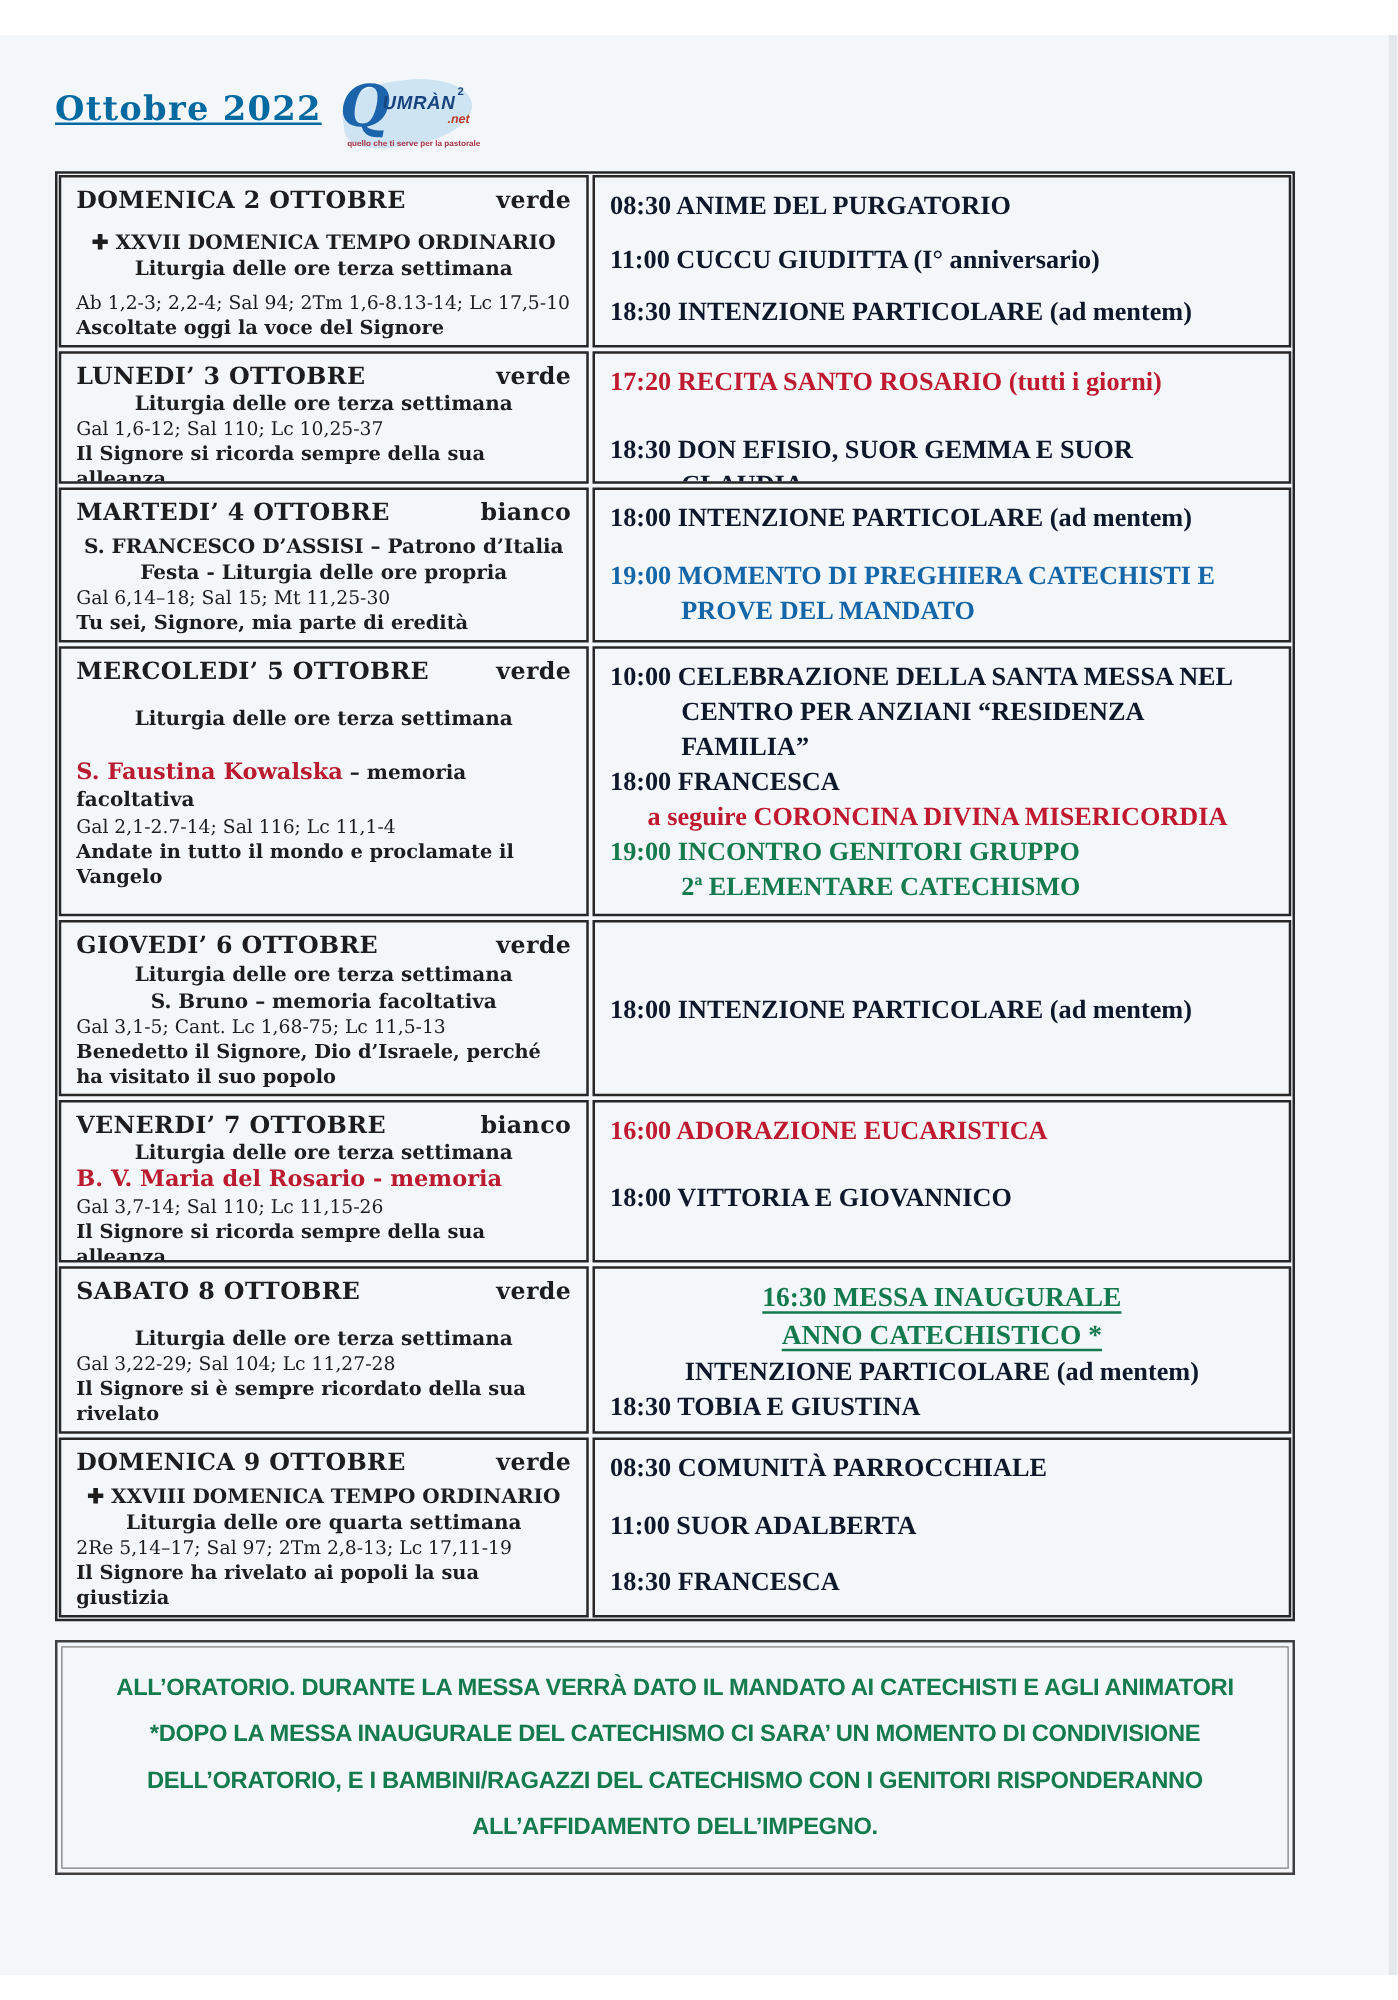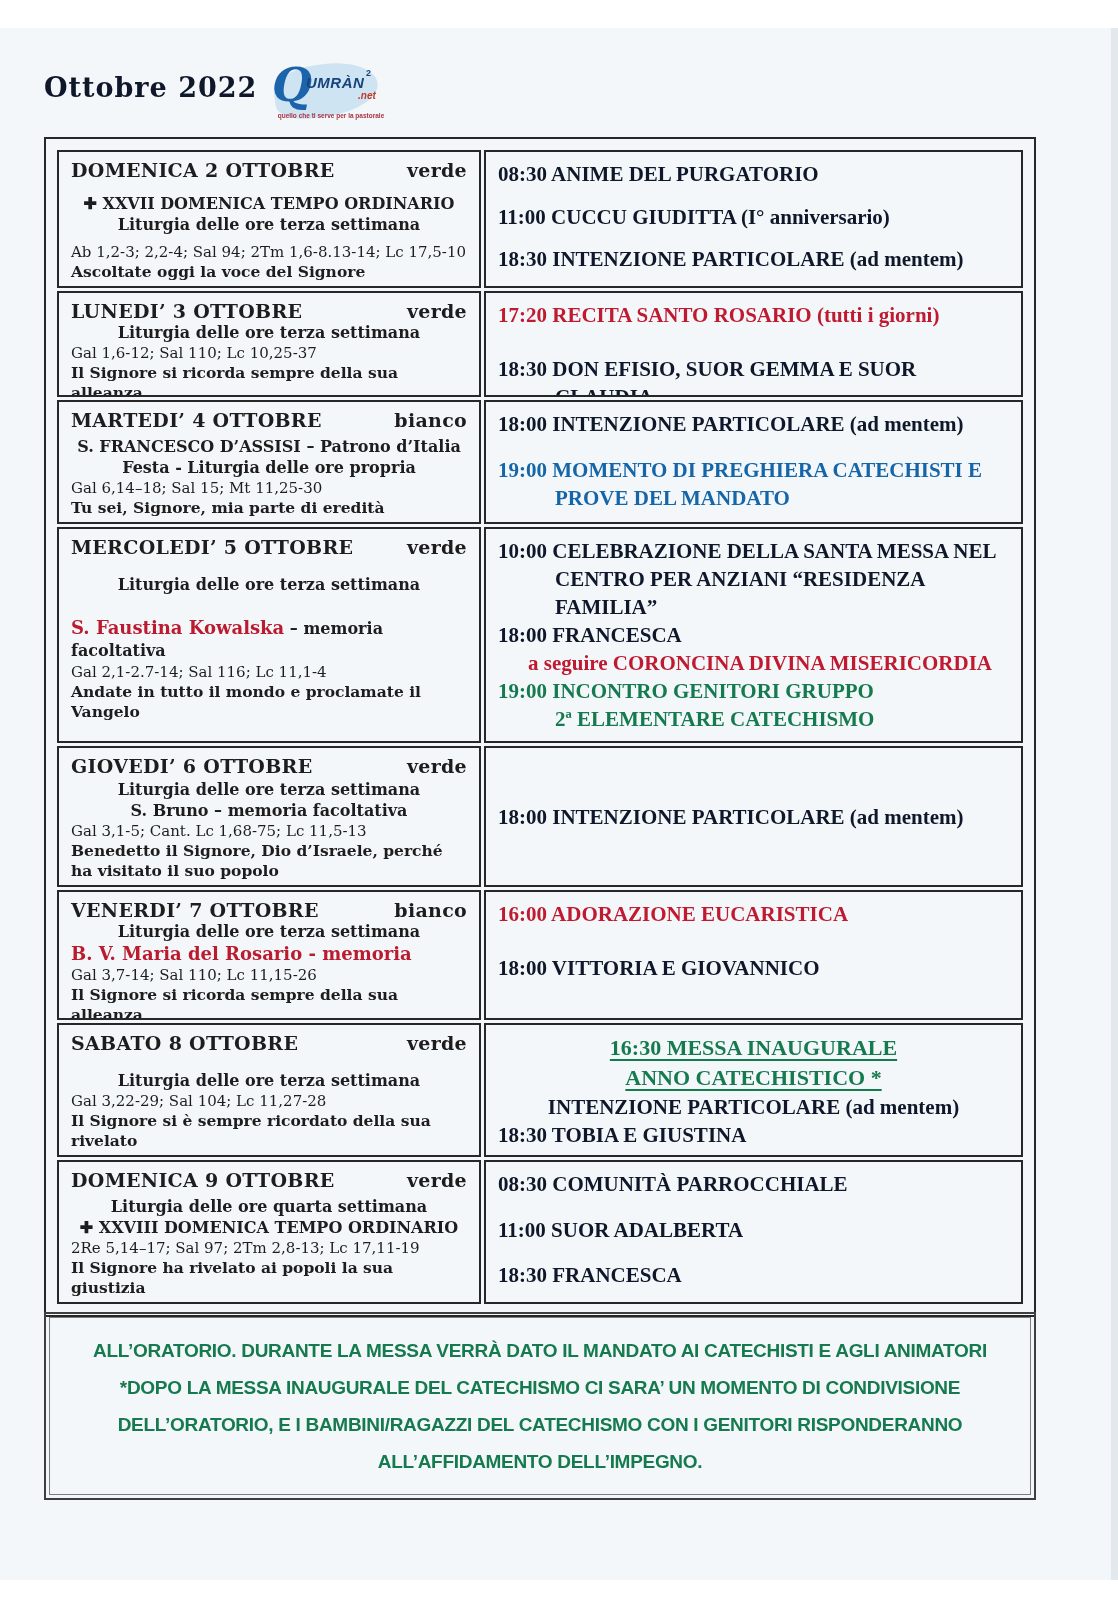--- a/index.html
+++ b/index.html
@@ -3,33 +3,33 @@
 <meta charset="utf-8">
 <style>
   * { margin:0; padding:0; box-sizing:border-box; }
   html,body { background:#ffffff; }
   .page { position:relative; width:1118px; height:1600px; background:#ffffff; overflow:hidden;
           font-family:"DejaVu Serif", serif; color:#1d1d1d; }
   .scan { position:absolute; top:28px; left:0; width:1118px; height:1552px; background:#f4f7fa; }
   .scan-edge { position:absolute; top:28px; right:0; width:7px; height:1552px; background:#e3e8ec; }
 
   
-  .month { position:absolute; top:72px; left:44px; font-size:27px; font-weight:bold; color:#0f172a; letter-spacing:1px; }
+  .month { position:absolute; top:72px; left:44px; font-size:27px; font-weight:bold; color:#0369a1; letter-spacing:1px;text-decoration:underline; }
   .title { position:absolute; top:80px; left:400px; font-size:22px; font-weight:bold; color:#1c5c9c; letter-spacing:0.4px; }
 
   .logo { position:absolute; top:56px; left:270px; width:122px; height:74px; }
   .logo-swoosh { position:absolute; top:8px; left:4px; width:104px; height:52px; background:#cfe4f2; border-radius:50% 60% 60% 40%; transform:rotate(-8deg); }
   .logo-q { position:absolute; top:2px; left:2px; font-size:46px; font-weight:bold; font-style:italic; color:#1b63ab; font-family:"DejaVu Serif", serif; }
   .logo-word { position:absolute; top:18px; left:36px; font-size:15px; font-weight:bold; font-style:italic; color:#16447e; font-family:"Liberation Sans", sans-serif; letter-spacing:0.5px; }
   .logo-sup { position:absolute; top:12px; left:96px; font-size:9px; font-weight:bold; color:#16447e; font-family:"Liberation Sans", sans-serif; }
   .logo-net { position:absolute; top:34px; left:88px; font-size:10px; font-weight:bold; font-style:italic; color:#c0392b; font-family:"Liberation Sans", sans-serif; }
   .logo-tag { position:absolute; top:56px; left:6px; width:110px; font-size:6.5px; line-height:7px; text-align:center; color:#a93446; font-weight:bold; font-family:"Liberation Sans", sans-serif; }
 
   
-  .cal { position:absolute; top:137px; left:44px; width:992px; border:2px solid #272727; padding:11px;
+  .cal { position:absolute; top:137px; left:44px; width:992px; border:2px solid #272727; padding:1px;
          display:flex; flex-direction:column; row-gap:3px; }
   .row { display:flex; column-gap:3px; }
   .cell { border:2px solid #272727; }
   .h1{height:138px} .h2{height:106px} .h3{height:124px} .h4{height:216px}
   .h5{height:141px} .h6{height:130px} .h7{height:134px} .h8{height:144px}
 
   .left { width:424px; padding:7px 12px 4px; display:flex; flex-direction:column; overflow:hidden; }
   .dayhead { display:flex; justify-content:space-between; font-weight:bold; font-size:19px; letter-spacing:0.3px; flex-shrink:0; }
   .cline { text-align:center; font-weight:bold; font-size:16px; line-height:21px; flex-shrink:0; }
   .read  { font-size:15px; line-height:20px; flex-shrink:0; }
@@ -230,22 +230,22 @@
       </div>
     </div>
 
     <div class="row h8">
       <div class="cell left">
         <div class="dayhead">
           <span>DOMENICA 9 OTTOBRE</span>
           <span>verde</span>
         </div>
         <div class="s14"></div>
+        <div class="cline">✚ XXVIII DOMENICA TEMPO ORDINARIO</div>
         <div class="cline">Liturgia delle ore quarta settimana</div>
-        <div class="cline">✚ XXVIII DOMENICA TEMPO ORDINARIO</div>
         <div class="grow"></div>
         <div class="read">2Re 5,14–17; Sal 97; 2Tm 2,8-13; Lc 17,11-19</div>
         <div class="resp">Il Signore ha rivelato ai popoli la sua giustizia</div>
       </div>
       <div class="cell right sb">
         <div class="ev c-black">08:30 COMUNITÀ PARROCCHIALE</div>
         <div class="ev c-black">11:00 SUOR ADALBERTA</div>
         <div class="ev c-black">18:30 FRANCESCA</div>
       </div>
     </div>

